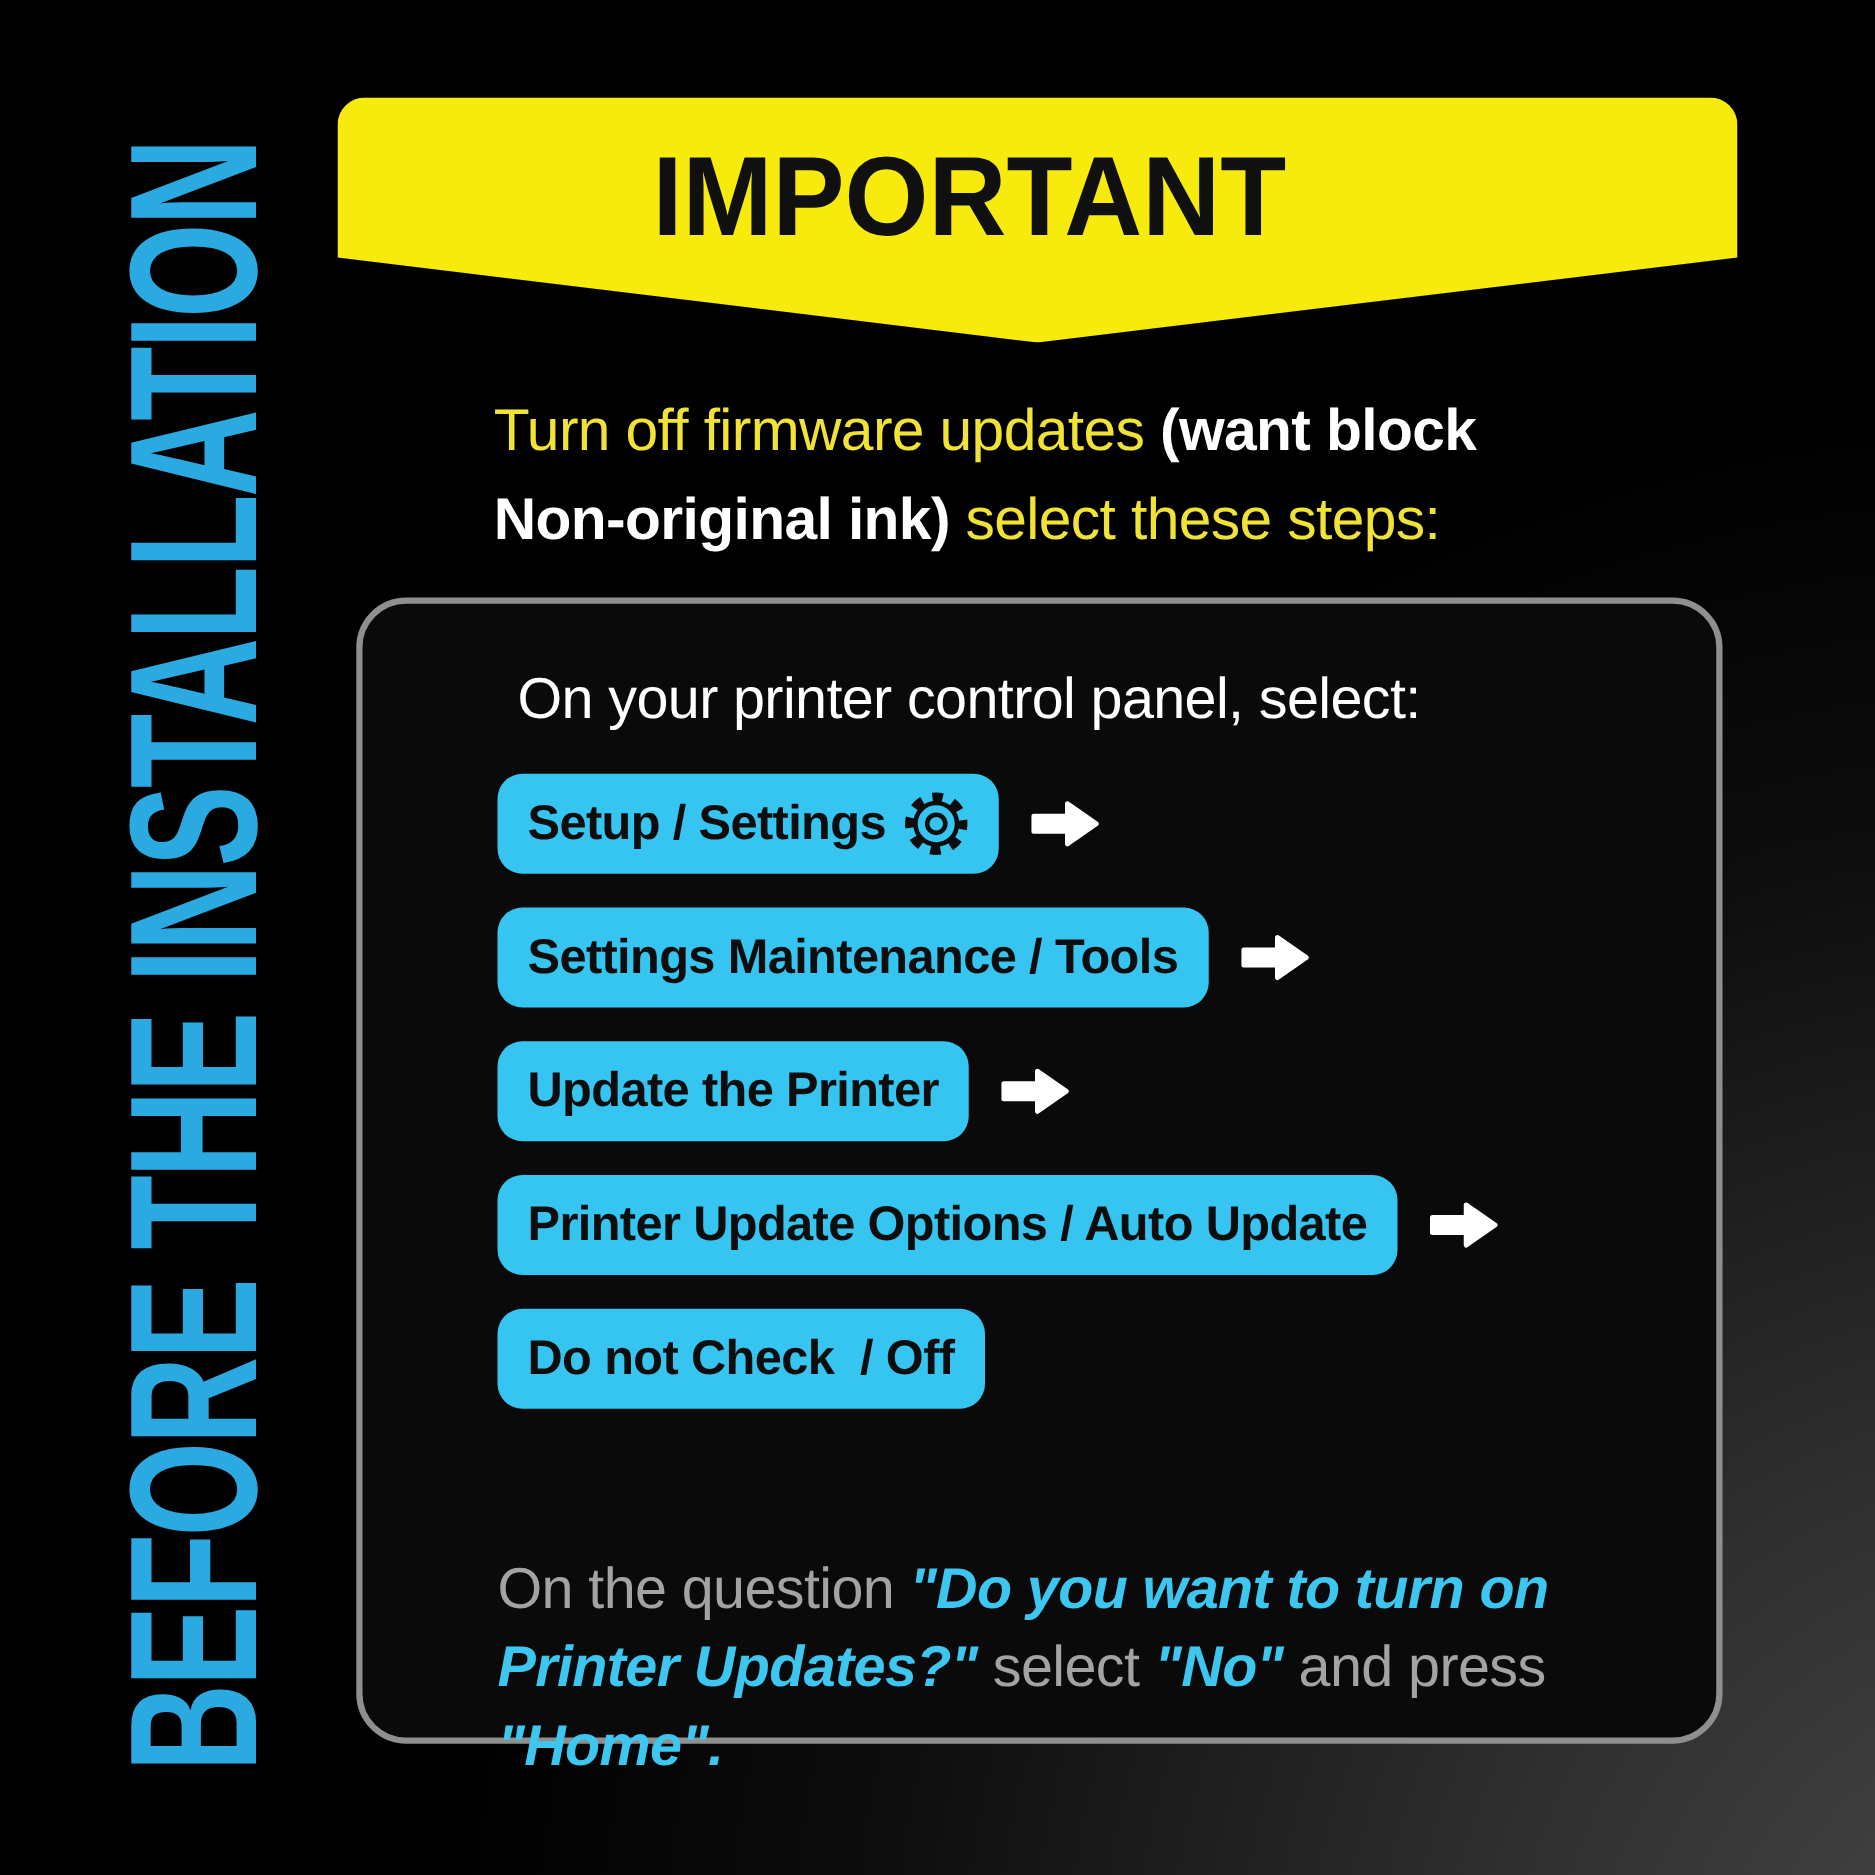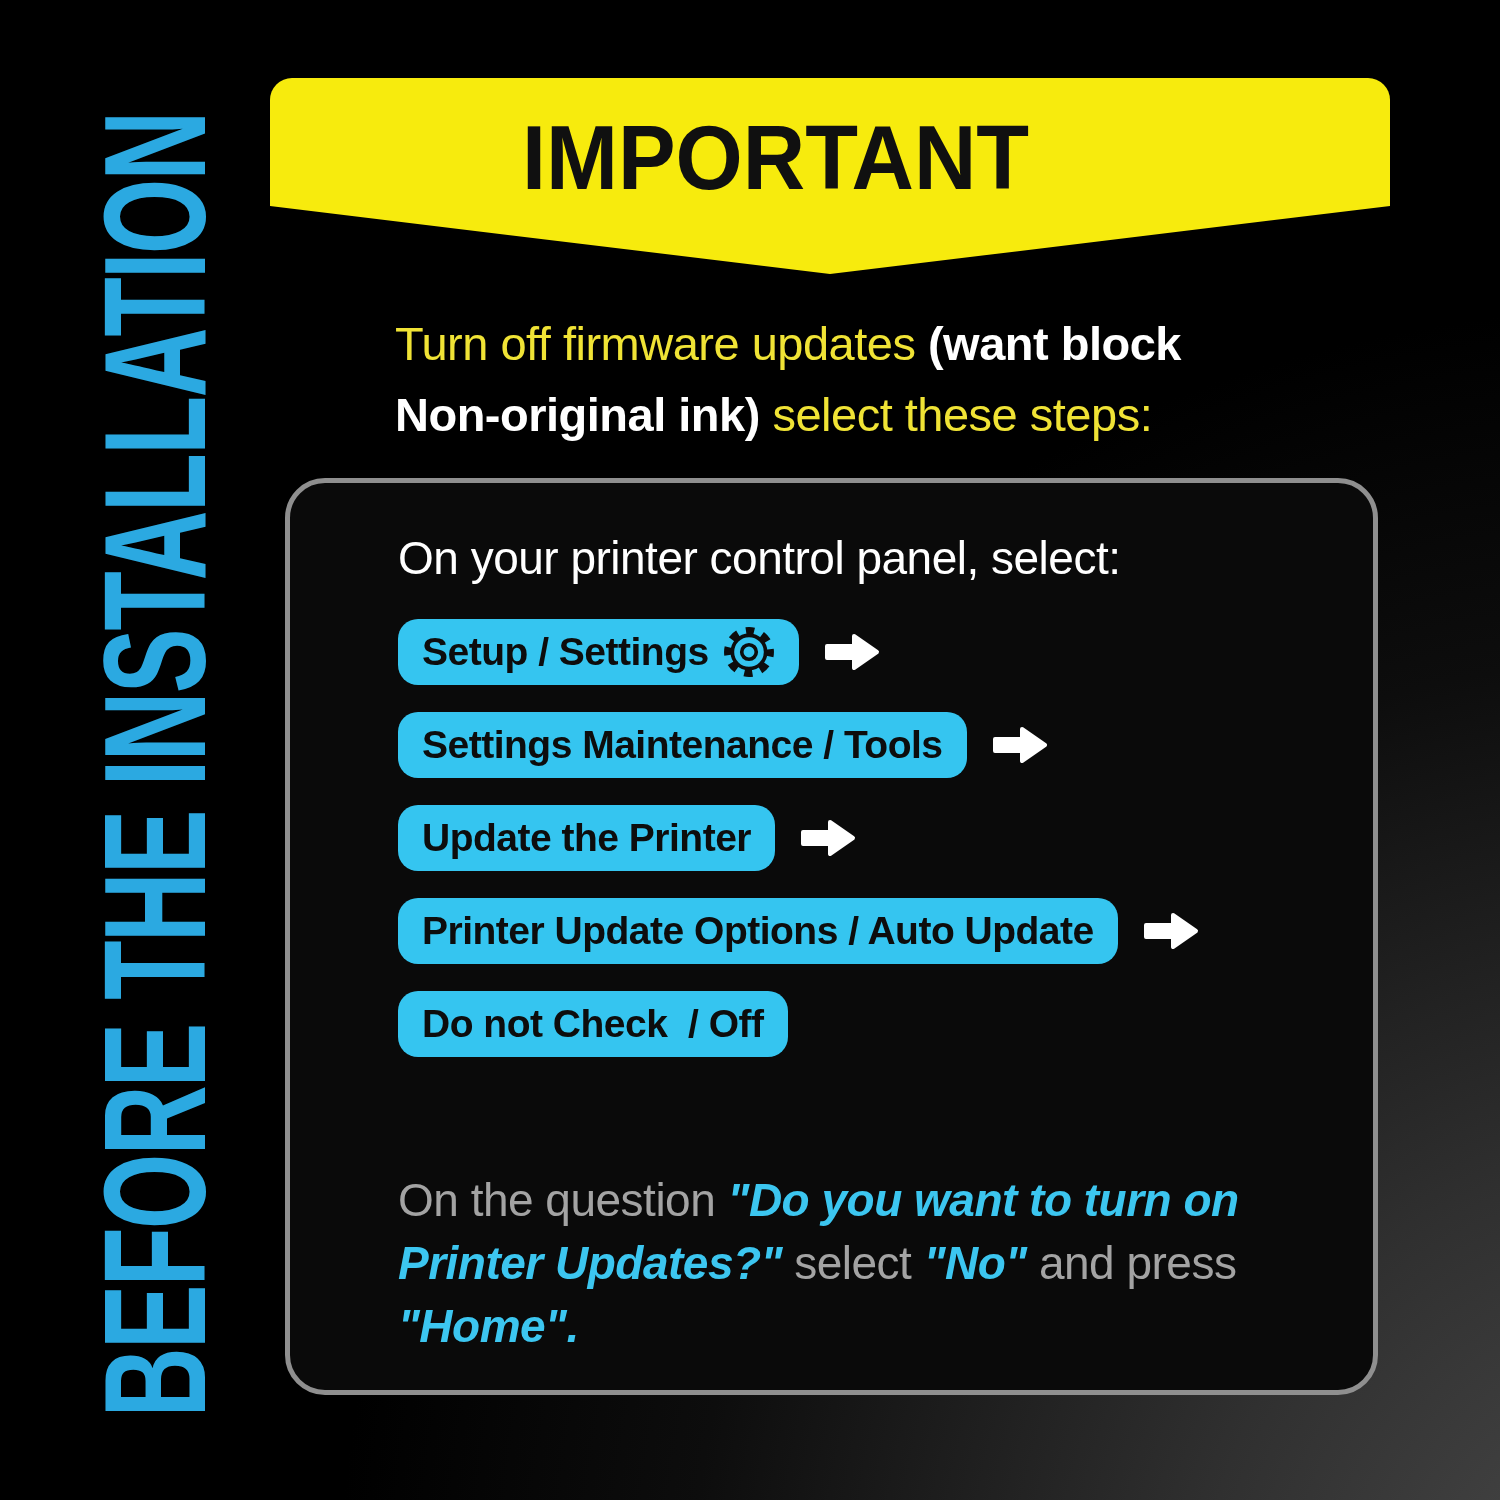--- a/index.html
+++ b/index.html
@@ -24,25 +24,25 @@
     font-size:90px;font-weight:700;color:#101010;transform:scaleX(0.96);
   }
   
   .intro{position:absolute;left:395px;top:308px;font-size:47px;line-height:71px;letter-spacing:-0.5px;}
   
   .panel{
     position:absolute;left:285px;top:478px;width:1093px;height:917px;box-sizing:border-box;
     border:5px solid #8F8F8F;border-radius:40px;background:#0a0a0a;
     padding:48px 36px 0 108px;
   }
-  .panel-heading{color:#fff;font-size:46px;line-height:54px;letter-spacing:-0.5px;margin:0 0 34px 0;font-weight:400;}
+  .panel-heading{color:#fff;font-size:46px;line-height:54px;letter-spacing:-0.5px;margin:0 0 34px 16px;font-weight:400;}
   .btn-list{display:flex;flex-direction:column;gap:27px;}
   .btn-row{display:flex;align-items:center;gap:26px;}
   .cyan-btn{
-    height:66px;display:inline-flex;align-items:center;flex:none;
+    height:80px;display:inline-flex;align-items:center;flex:none;
     background:#35C5F0;border:none;border-radius:20px;padding:0 24px;
     color:#0d0d0d;font-weight:700;font-size:39px;letter-spacing:-0.5px;
     font-family:"Liberation Sans",sans-serif;white-space:pre;cursor:pointer;
   }
   .gear{margin-left:14px;flex:none;display:block;}
   .arrow{flex:none;display:block;}
   .note{margin-top:112px;font-size:46px;line-height:63px;letter-spacing:-0.5px;}
   
   .seg-w{color:#a3a3a3;}
   .seg-wb{color:#ffffff;font-weight:700;}

